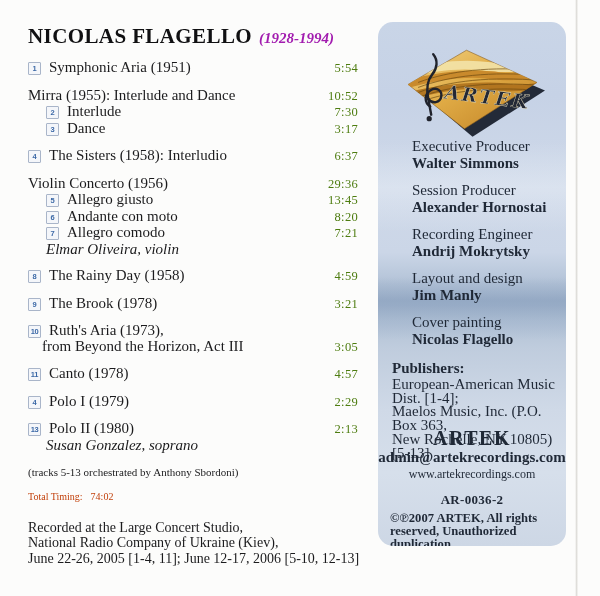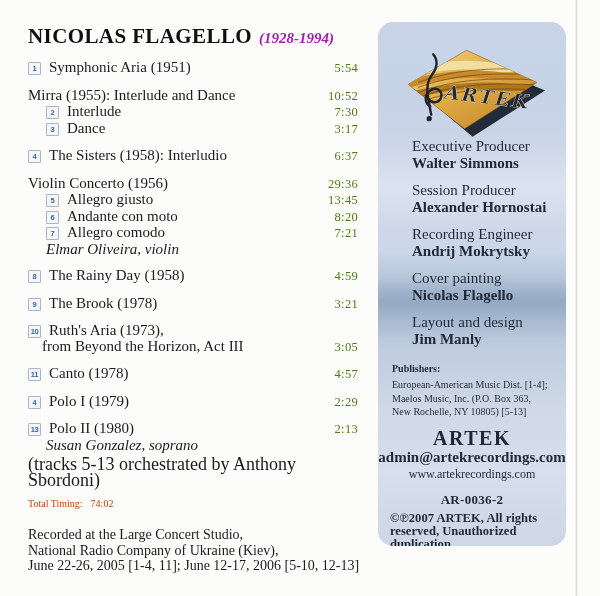--- a/index.html
+++ b/index.html
@@ -27,21 +27,21 @@
   .numbox{
     flex:0 0 auto;align-self:center;margin-top:1px;
     width:11px;height:11px;margin-right:8px;border:1px solid #a9b5c9;border-radius:1px;
     background:#f4f6fa;color:#3b68a6;
     font-family:"Liberation Sans","DejaVu Sans",sans-serif;font-size:7.5px;font-weight:bold;letter-spacing:-0.3px;
     display:flex;align-items:center;justify-content:center;
   }
   .ttitle{}
   .ttitle.italic{font-style:italic;}
   .ttime{margin-left:auto;font-size:12.5px;color:#4d7c0f;letter-spacing:0.3px;}
-  .orch-note{margin-top:4px;font-size:18px;line-height:15.5px;}
+  .orch-note{margin-top:12px;font-size:11px;line-height:15.5px;}
   .total{margin-top:10px;text-align:left;font-size:10px;color:#c2410c;}
   .total .tt-val{margin-left:8px;}
   .recorded{margin-top:18px;font-size:14px;line-height:15.5px;white-space:nowrap;}
 
   
   .panel{
     position:absolute;left:378px;top:22px;width:188px;height:524px;
     border-radius:15px;overflow:hidden;color:#1f2836;
     background:linear-gradient(180deg,
       #c9d5e7 0%, #c6d2e6 14%, #cfd9e9 32%, #cbd6e7 44%,
@@ -53,21 +53,21 @@
     background:linear-gradient(180deg,rgba(135,156,186,0) 0%,rgba(125,148,180,0.45) 38%,rgba(150,170,197,0.30) 70%,rgba(170,188,210,0) 100%);
   }
   .haze{
     position:absolute;left:0;right:0;top:120px;height:90px;
     background:linear-gradient(180deg,rgba(255,255,255,0) 0%,rgba(240,245,250,0.35) 50%,rgba(255,255,255,0) 100%);
   }
   .logo{position:absolute;left:22px;top:20px;width:146px;height:96px;}
   .credits{position:absolute;left:34px;right:6px;top:116px;}
   .credit{margin-bottom:10px;line-height:17px;font-size:15px;}
   .credit .name{font-weight:bold;}
-  .publishers{position:absolute;left:14px;right:6px;top:340px;font-size:10px;line-height:13.8px;}
+  .publishers{position:absolute;left:14px;right:6px;top:340px;font-size:15px;line-height:13.8px;}
   .pub-label{font-weight:bold;margin-bottom:2px;}
   .artek-name{position:absolute;left:0;right:0;top:405px;text-align:center;font-size:20px;font-weight:bold;letter-spacing:1.5px;}
   .email{position:absolute;left:0;right:0;top:427px;text-align:center;font-size:15px;font-weight:bold;}
   .www{position:absolute;left:0;right:0;top:445px;text-align:center;font-size:12px;font-weight:normal;}
   .catalog{position:absolute;left:0;right:0;top:470px;text-align:center;font-size:13px;font-weight:bold;letter-spacing:0.3px;}
   .copyright{position:absolute;left:12px;right:4px;top:490px;font-size:12.6px;font-weight:bold;line-height:12.6px;}
   .copyright div{margin-bottom:0.5px;}
 </style>
 </head>
 <body>
@@ -217,26 +217,26 @@
         </div>
         <div class="credit">
           <div class="role">Session Producer</div>
           <div class="name">Alexander Hornostai</div>
         </div>
         <div class="credit">
           <div class="role">Recording Engineer</div>
           <div class="name">Andrij Mokrytsky</div>
         </div>
         <div class="credit">
+          <div class="role">Layout and design</div>
+          <div class="name">Jim Manly</div>
+        </div>
+        <div class="credit">
           <div class="role">Cover painting</div>
           <div class="name">Nicolas Flagello</div>
-        </div>
-        <div class="credit">
-          <div class="role">Layout and design</div>
-          <div class="name">Jim Manly</div>
         </div>
       </div>
 
     <div class="publishers">
       <div class="pub-label">Publishers:</div>
       <div id="pub-lines">
           <div>European-American Music Dist. [1-4];</div>
           <div>Maelos Music, Inc. (P.O. Box 363,</div>
           <div>New Rochelle, NY 10805) [5-13]</div>
         </div>

